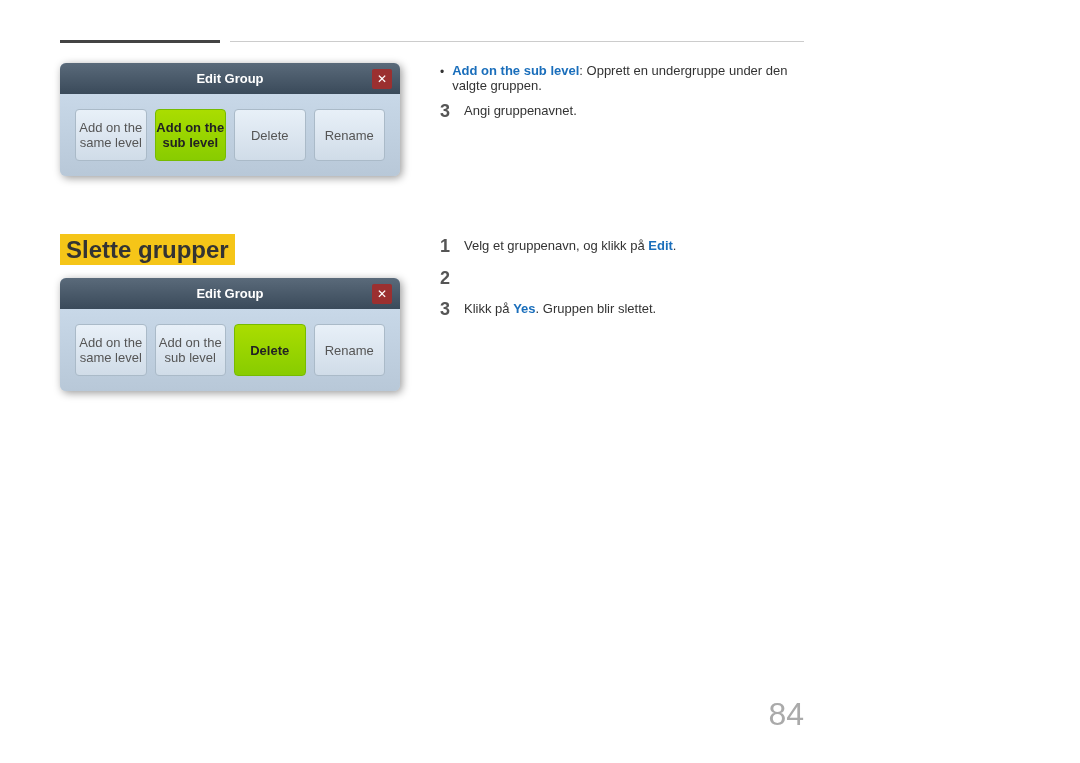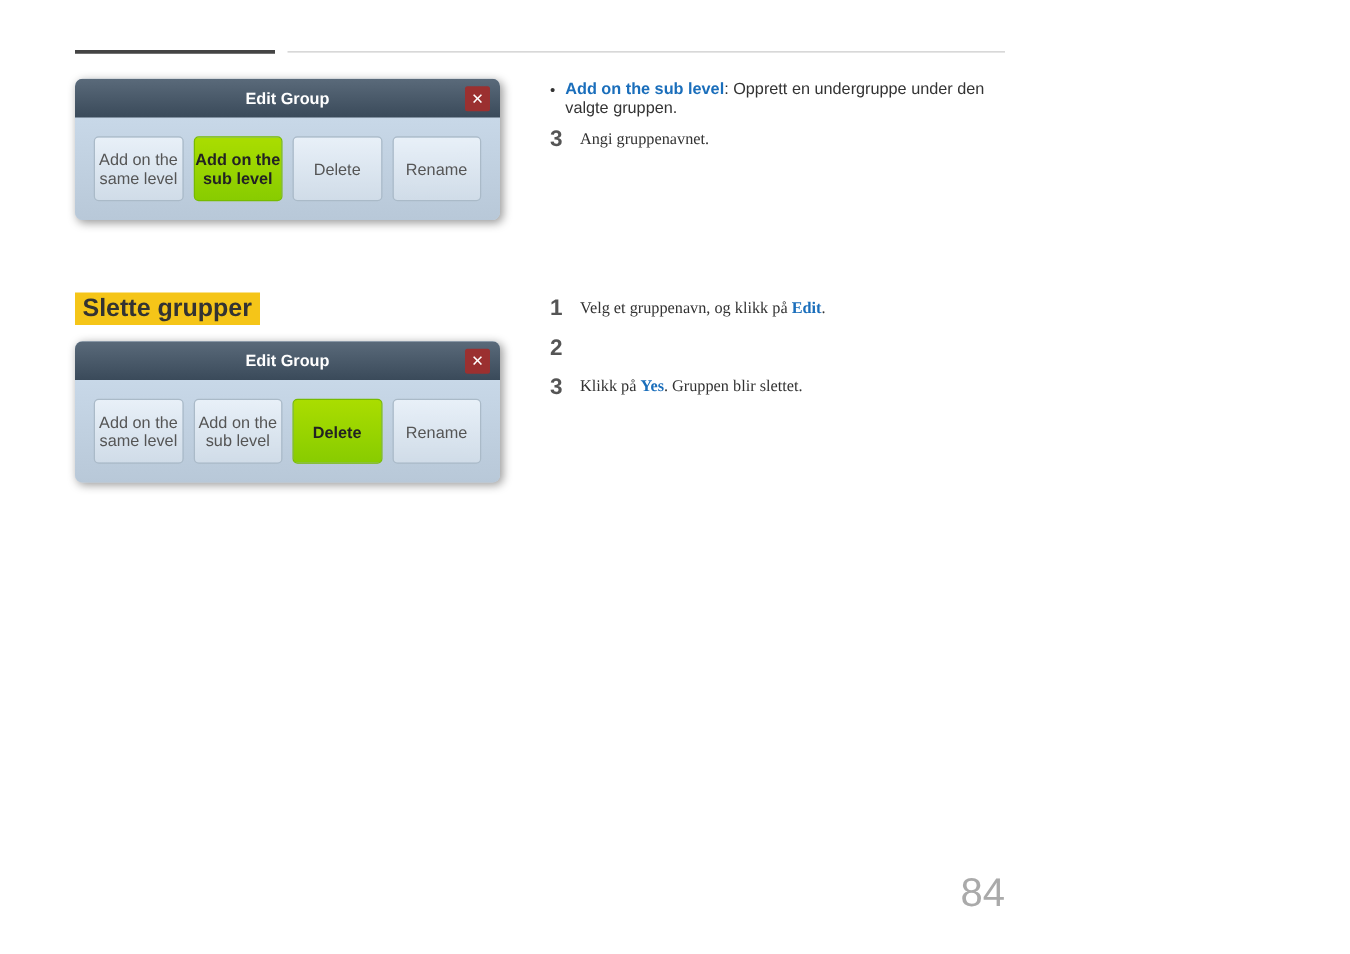--- a/index.html
+++ b/index.html
@@ -158,37 +158,36 @@
       font-weight: bold;
       color: #555;
       width: 24px;
       flex-shrink: 0;
       line-height: 1.2;
     }
 
     .step-text {
       flex: 1;
       line-height: 1.5;
-      font-family: Liberation Serif, serif;
     }
 
     .link-blue {
       color: #1a6ebb;
       font-weight: bold;
     }
 
     
     .section-heading {
       margin-bottom: 14px;
     }
 
     .heading-highlight {
       background: #f5c518;
       padding: 2px 6px;
-      font-size: 20px;
+      font-size: 24px;
       font-weight: bold;
       color: #333;
     }
 
     
     .page-number {
       position: absolute;
       bottom: 30px;
       right: 60px;
       font-size: 32px;

